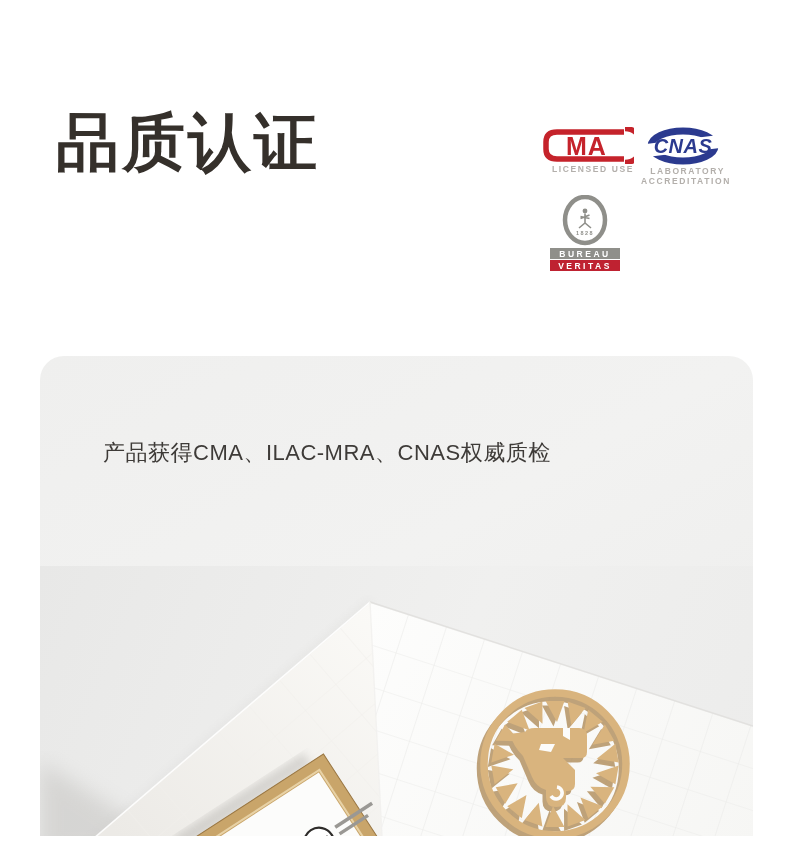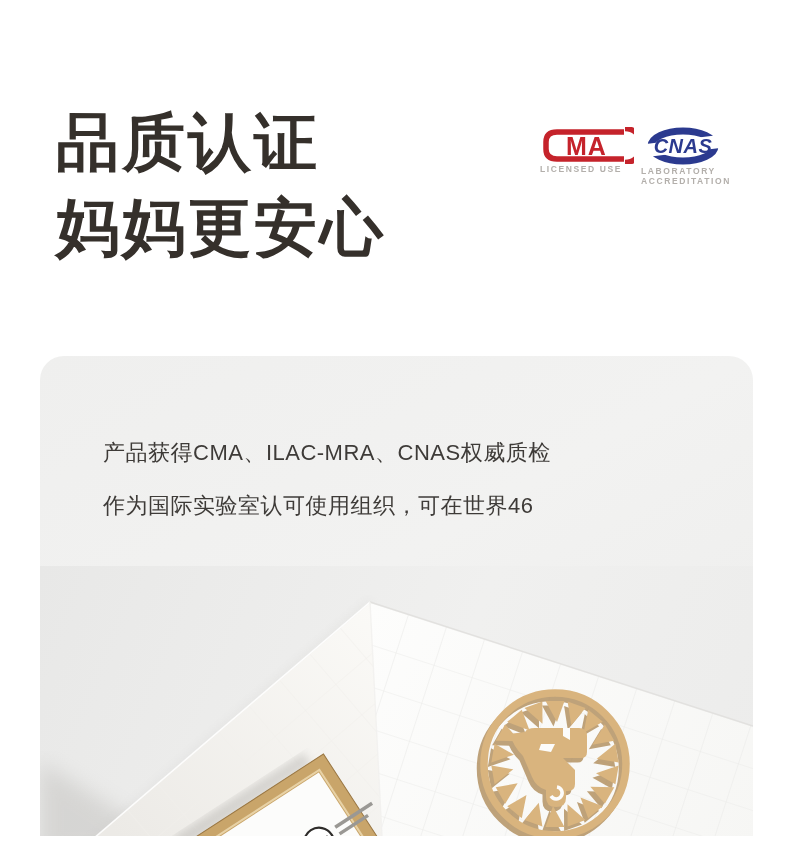--- a/index.html
+++ b/index.html
@@ -10,21 +10,21 @@
     font-family:"Liberation Sans", sans-serif;
   }
   
   .title {
     position:absolute; left:56px; top:100px;
     font-size:63px; line-height:85px; font-weight:800;
     letter-spacing:3px; color:#35302b;
   }
   .title .line { display:block; }
   
-  .cert-block { position:absolute; text-align:left; }
+  .cert-block { position:absolute; text-align:right; }
   .cert-block svg { display:block; margin:0 auto; }
   .cert-caption {
     font-size:8.5px; line-height:10px;
     letter-spacing:1.6px; color:#b3afab; font-weight:600;
     white-space:nowrap;
   }
   .cert-cma  { left:540px; top:127px; width:94px; }
   .cert-cnas { left:641px; top:126px; width:84px; }
   .cert-bv   { left:549px; top:195px; width:72px; }
   .cert-ilac { left:637px; top:194px; width:88px; }
@@ -42,21 +42,20 @@
   .panel-text span { display:block; white-space:nowrap; }
   .photo { position:absolute; left:0; bottom:0; width:713px; height:290px; display:block; }
 </style>
 </head>
 <body>
 
 <div class="page">
 
   <h1 class="title">
     <span class="line">品质认证</span>
-    <span class="line">妈妈更安心</span>
   </h1>
 
   <div class="cert-block cert-cma">
     <svg width="94" height="37" viewBox="0 0 94 37">
       <path d="M84,5 H17 Q6,5 6,15 V22 Q6,32 17,32 H84" fill="none" stroke="#c5232b" stroke-width="5.5"></path>
       <path d="M85,1.5 a17,17 0 0 1 0,34" fill="none" stroke="#c5232b" stroke-width="5.5"></path>
       <text x="26" y="28" font-size="25" font-weight="bold" fill="#c5232b" letter-spacing="1" font-family="Liberation Sans, sans-serif">MA</text>
     </svg>
     <div class="cert-caption">LICENSED USE</div>
   </div>
@@ -66,26 +65,37 @@
       <ellipse cx="39" cy="20" rx="32" ry="15" fill="none" stroke="#2b3a8f" stroke-width="7"></ellipse>
       <rect x="0" y="13.5" width="78" height="13" fill="#ffffff" transform="rotate(-7 39 20)"></rect>
       <text x="39" y="27" text-anchor="middle" font-size="20" font-weight="bold" font-style="italic" fill="#2b3a8f" letter-spacing="0.5" font-family="Liberation Sans, sans-serif">CNAS</text>
     </svg>
     <div class="cert-caption">
       <span>LABORATORY</span><br>
       <span>ACCREDITATION</span>
     </div>
   </div>
 
+  <div class="cert-block cert-bv">
+    <svg width="72" height="78" viewBox="0 0 72 78">
+      <ellipse cx="36" cy="25" rx="20" ry="23" fill="none" stroke="#8f8f8a" stroke-width="4.5"></ellipse>
+      <circle cx="36" cy="16" r="2.4" fill="#8f8f8a"></circle>
+      <path d="M36,18.5 V28 M30,33 l6,-5 6,5 M31.5,21.5 l9,2 M40.5,20 l-9,3.5" stroke="#8f8f8a" stroke-width="1.6" fill="none"></path>
+      <text x="36" y="40" text-anchor="middle" font-size="5.5" letter-spacing="1.5" fill="#8f8f8a" font-weight="bold" font-family="Liberation Sans, sans-serif">1828</text>
+      <rect x="1" y="53" width="70" height="11" fill="#8f8f8a"></rect>
+      <text x="36" y="61.5" text-anchor="middle" font-size="8.5" font-weight="bold" letter-spacing="2.5" fill="#ffffff" font-family="Liberation Sans, sans-serif">BUREAU</text>
+      <rect x="1" y="65" width="70" height="11" fill="#bf2231"></rect>
+      <text x="36" y="73.5" text-anchor="middle" font-size="8.5" font-weight="bold" letter-spacing="2.5" fill="#ffffff" font-family="Liberation Sans, sans-serif">VERITAS</text>
+    </svg>
+  </div>
 
 
   <section class="panel">
     <p class="panel-text">
       <span>产品获得CMA、ILAC-MRA、CNAS权威质检</span>
-      <span>作为国际实验室认可使用组织，可在世界46</span>
     </p>
 
     <svg class="photo" viewBox="0 0 713 290">
       <defs>
         <linearGradient id="bgGrad" x1="0" y1="0" x2="713" y2="290" gradientUnits="userSpaceOnUse">
           <stop offset="0" stop-color="#e8e8e7"></stop>
           <stop offset="0.55" stop-color="#f0f0ef"></stop>
           <stop offset="1" stop-color="#ececeb"></stop>
         </linearGradient>
         <linearGradient id="leftFace" x1="330" y1="36" x2="100" y2="290" gradientUnits="userSpaceOnUse">

